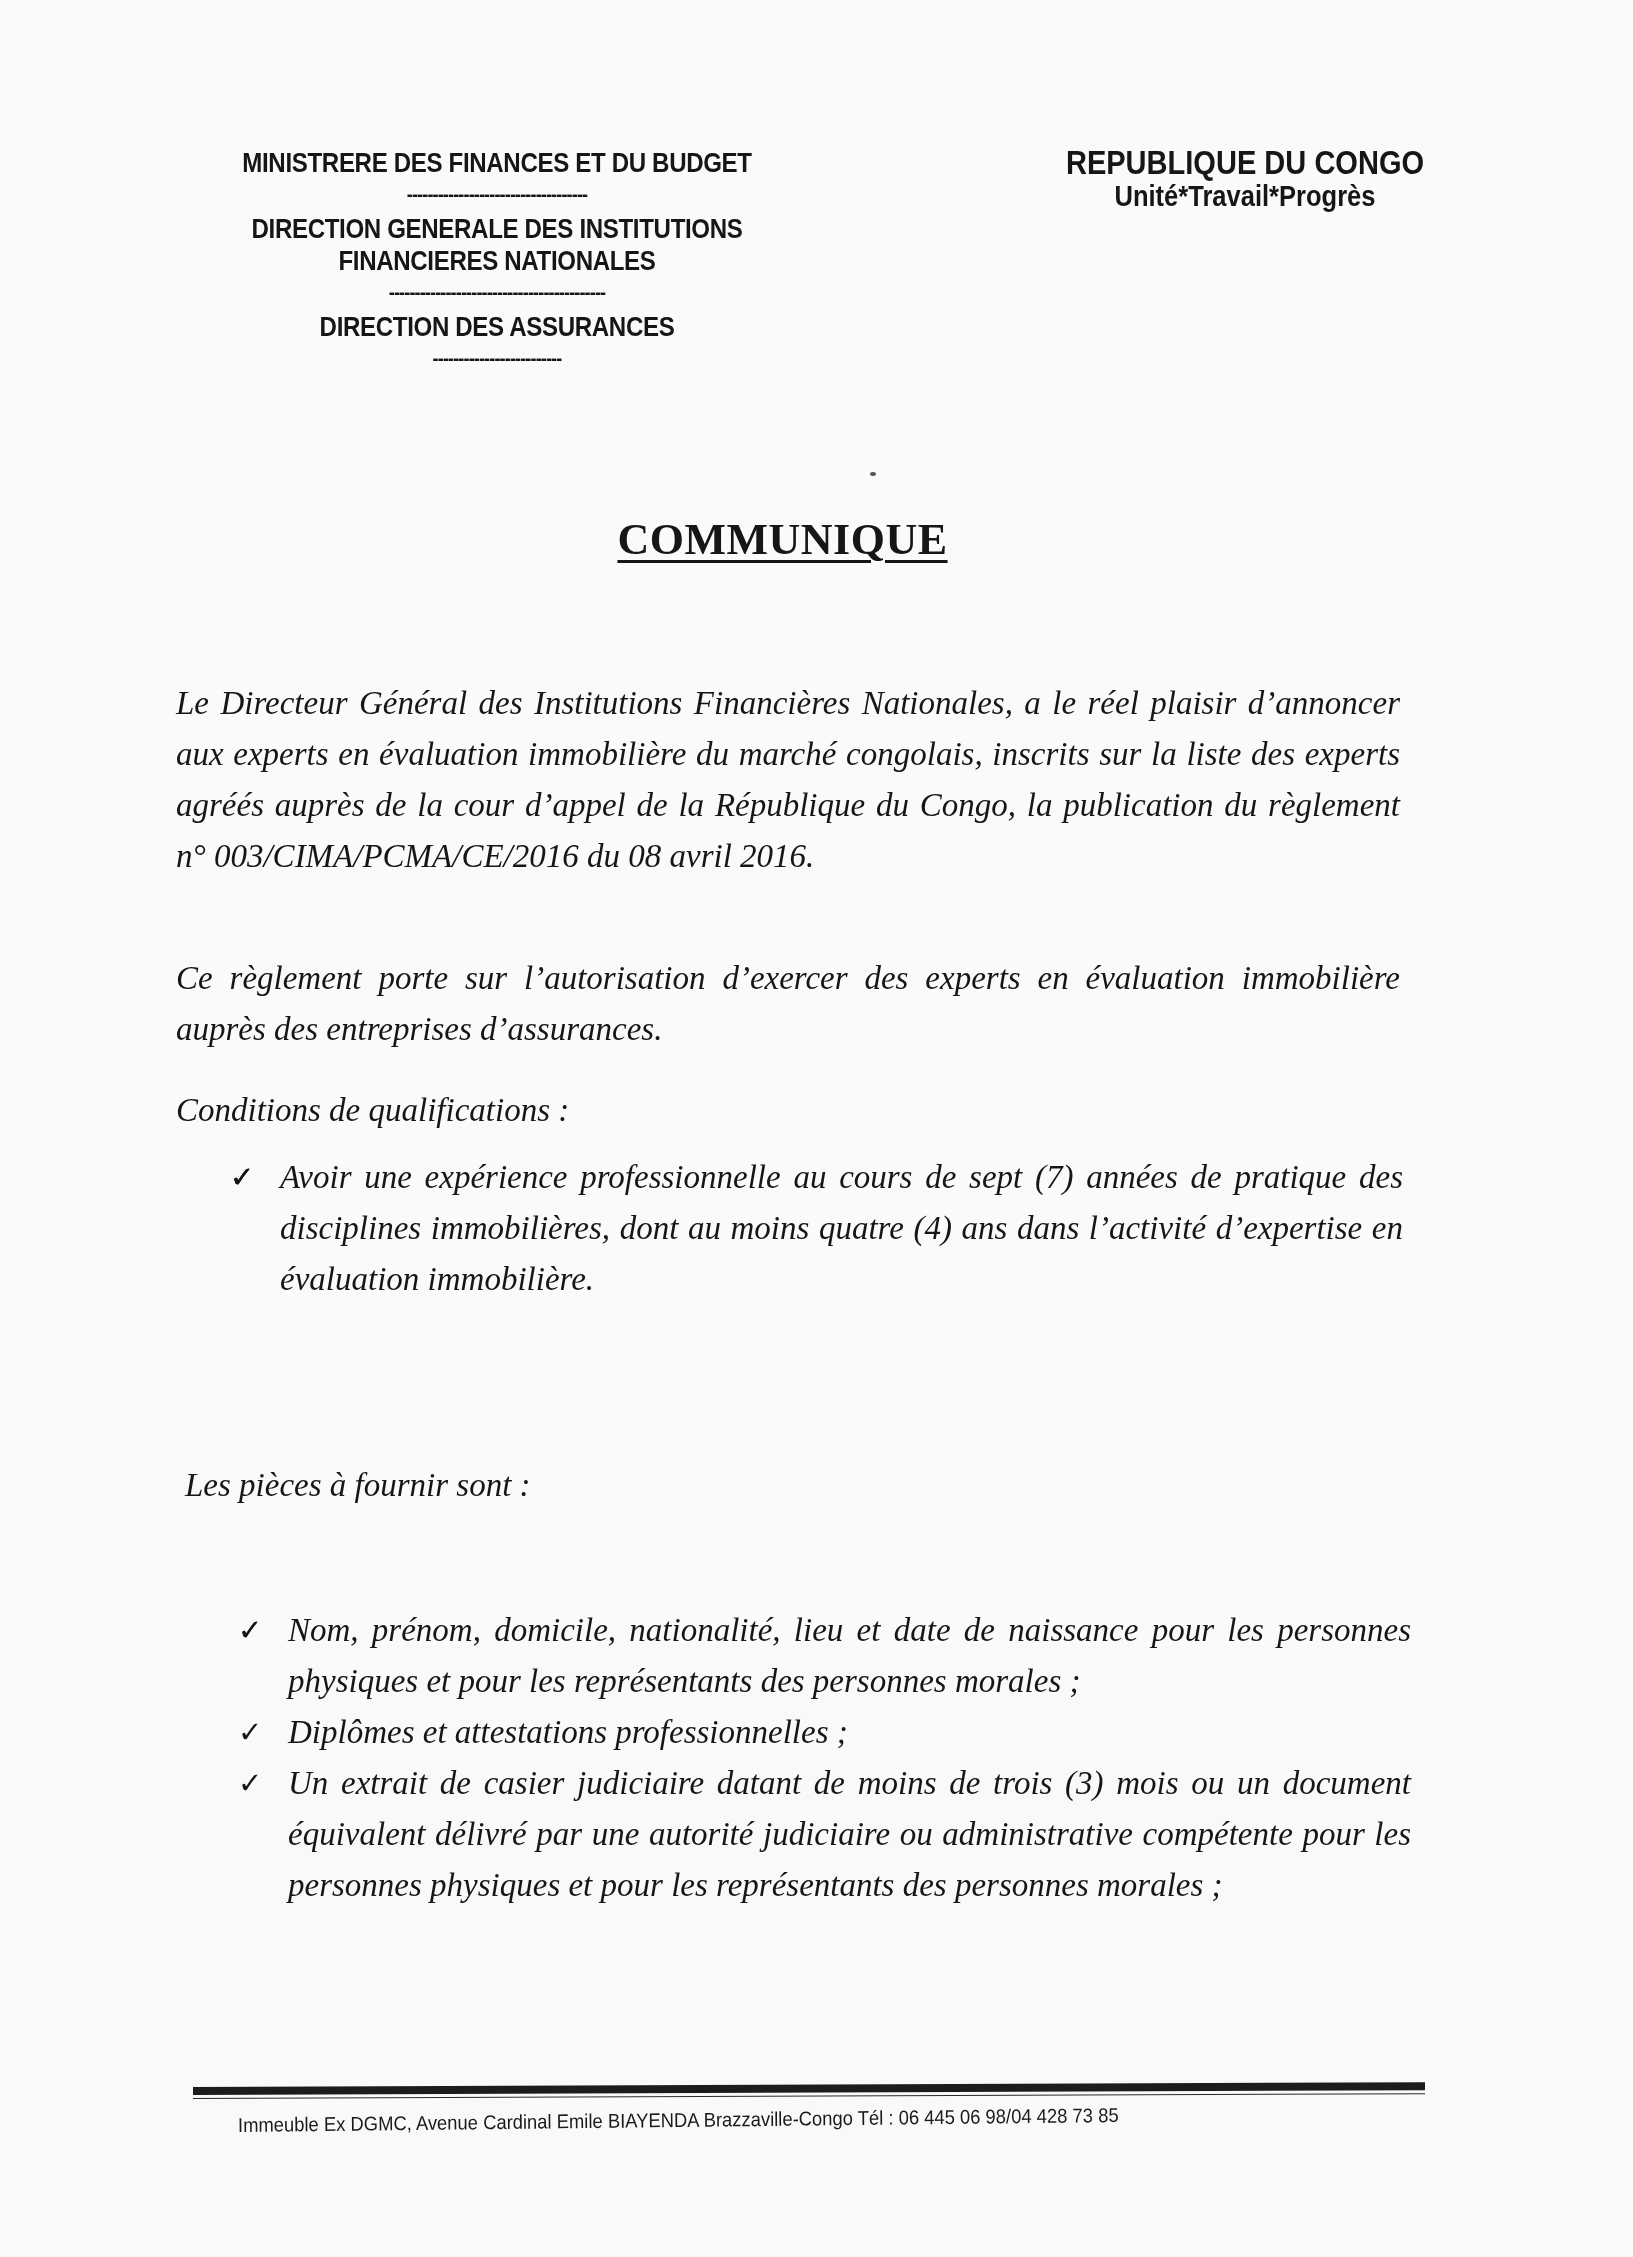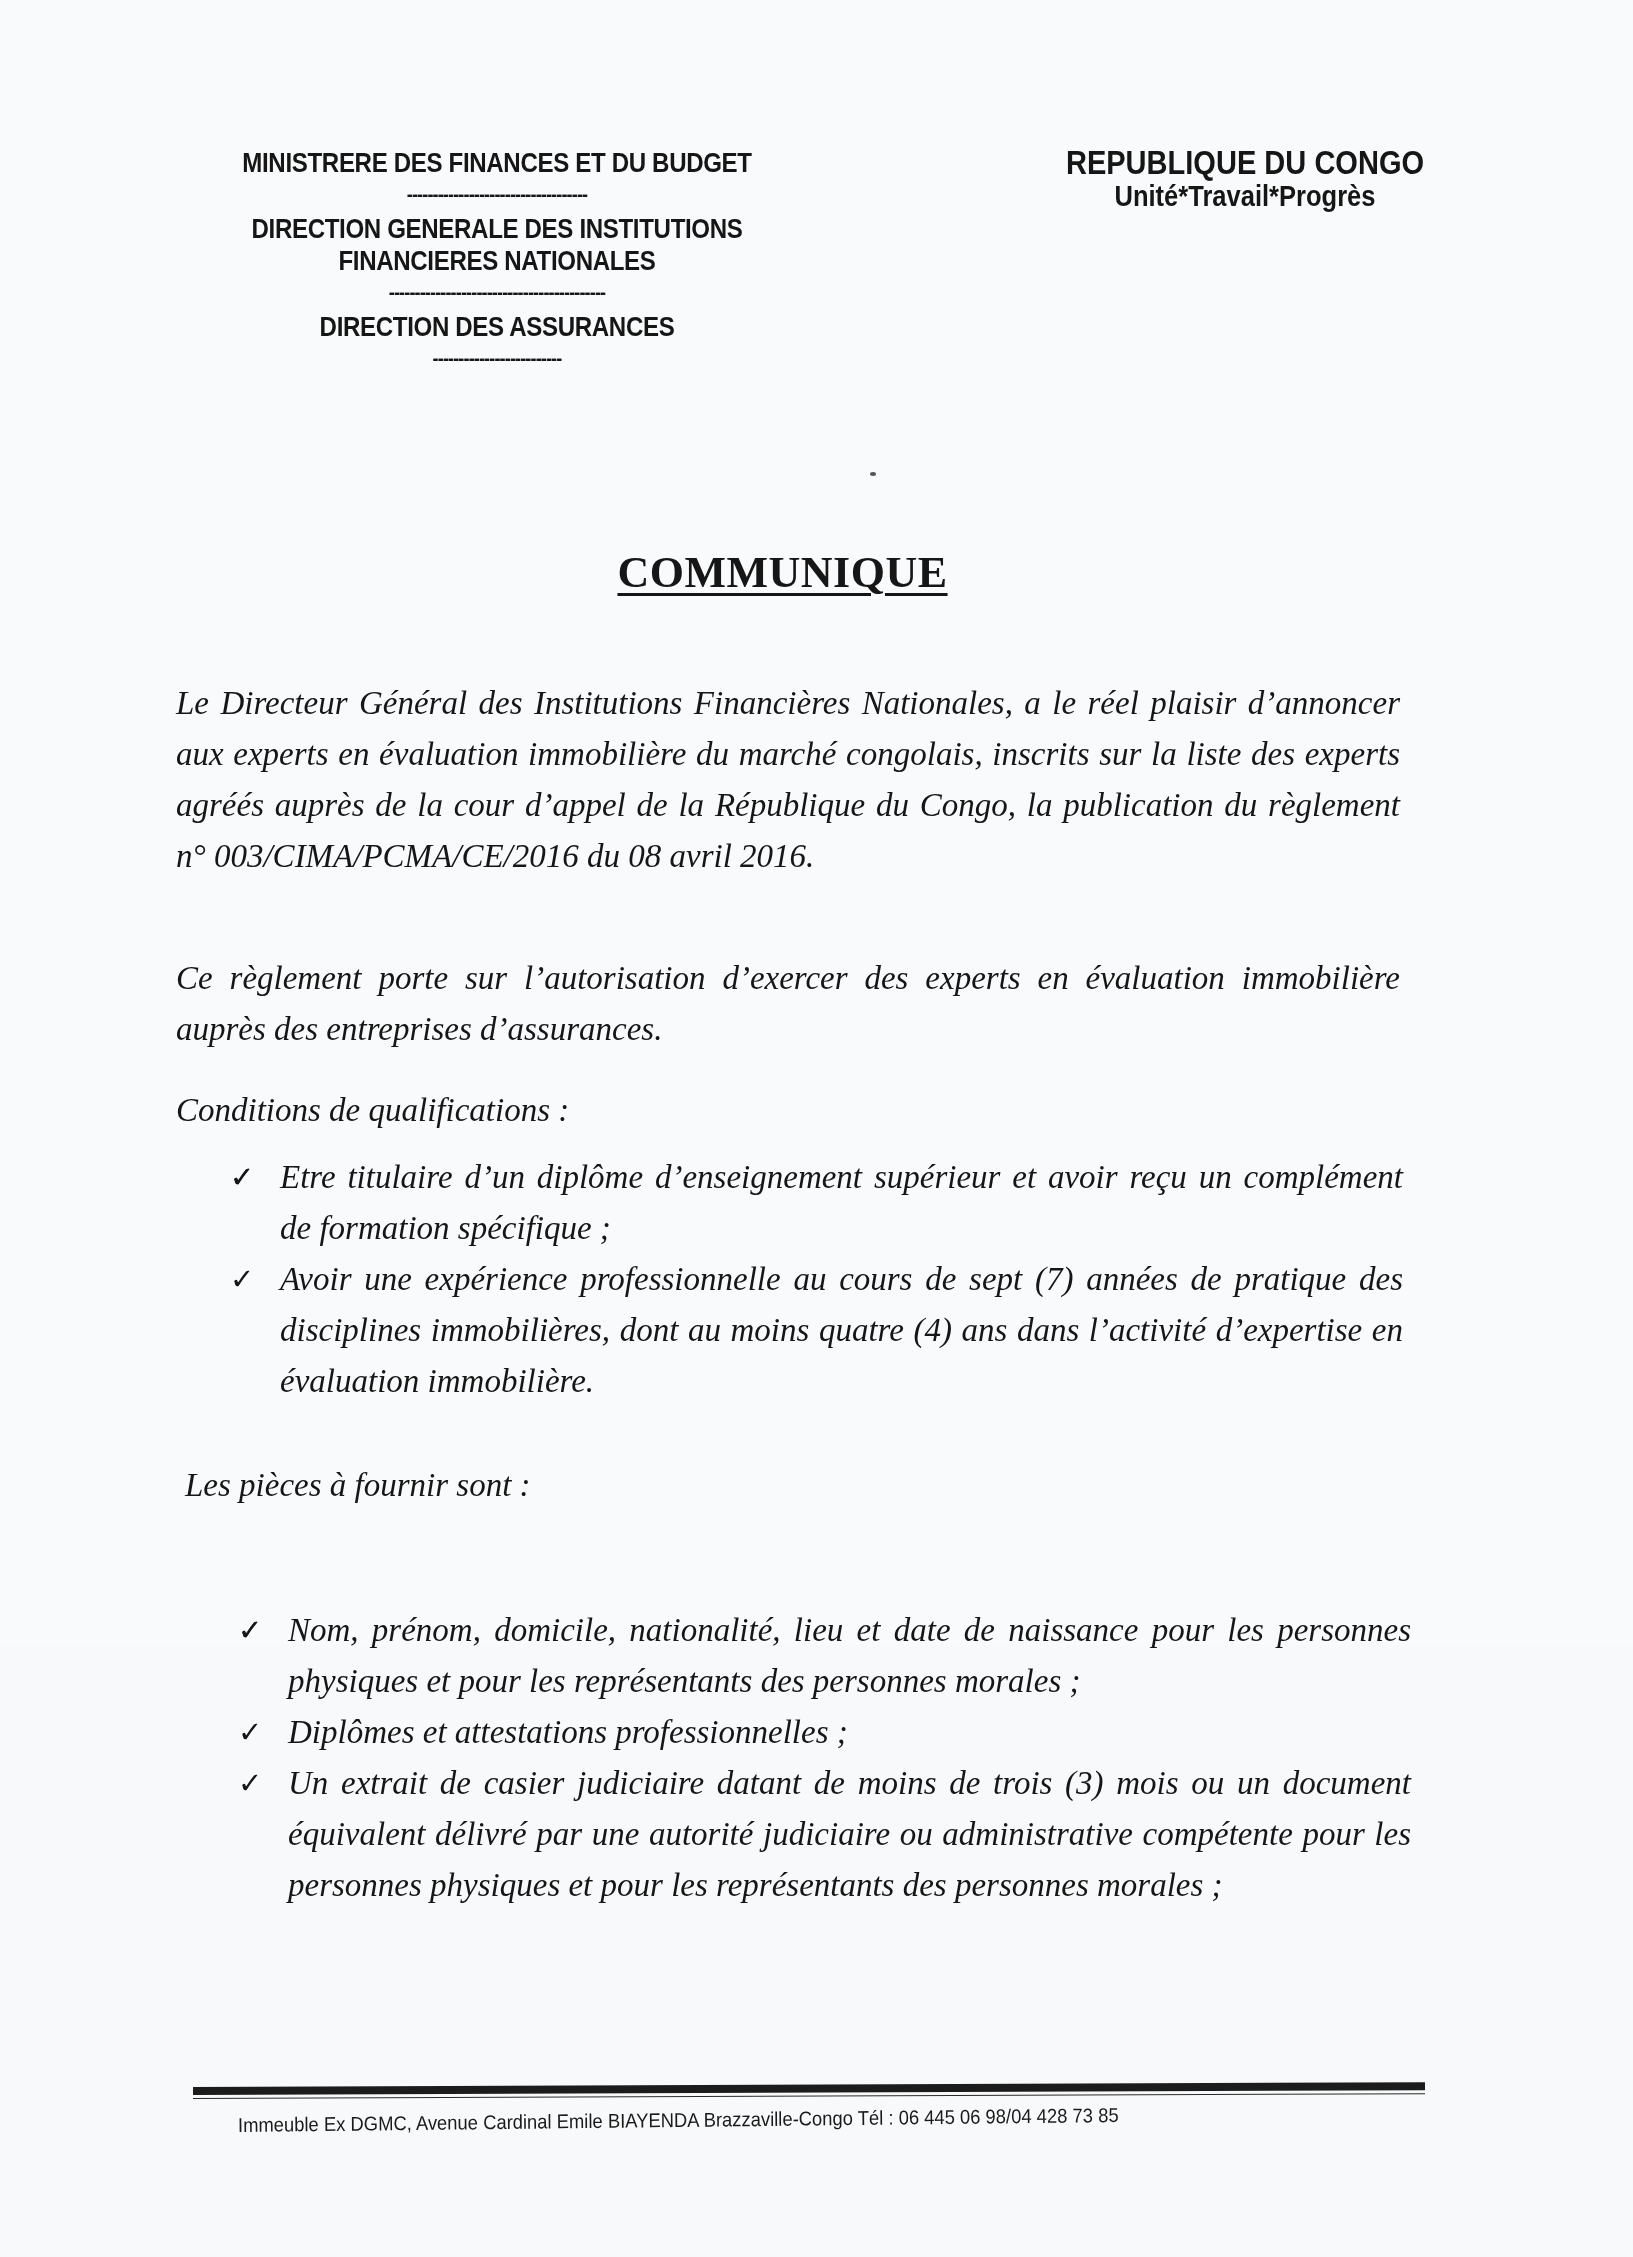--- a/index.html
+++ b/index.html
@@ -70,21 +70,20 @@
       width: 483px;
       text-align: center;
       font-family: "Liberation Serif", serif;
       font-weight: bold;
       font-size: 44px;
       text-decoration: underline;
       text-decoration-thickness: 2.9px;
       text-underline-offset: 5.8px;
       color: #161616;
       letter-spacing: 0.5px;
-      margin-top: 33px;
     }
 
     
     .body-text {
       position: absolute;
       left: 176px;
       width: 1224px;
       font-family: "Liberation Serif", serif;
       font-size: 33px;
       line-height: 51px;
@@ -188,21 +187,20 @@
 
   <div class="body-text p2">Ce règlement porte sur l’autorisation d’exercer des experts en évaluation immobilière auprès des entreprises d’assurances.</div>
 
   <div class="body-text list1">
     <ul class="checklist">
       <li>
         <span class="check">✓</span>
       </li>
       <li>
         <span class="check">✓</span>
-        <span>Etre titulaire d’un diplôme d’enseignement supérieur et avoir reçu un complément de formation spécifique ;</span>
       </li>
       <li>
         <span class="check">✓</span>
         <span>Avoir une expérience professionnelle au cours de sept (7) années de pratique des disciplines immobilières, dont au moins quatre (4) ans dans l’activité d’expertise en évaluation immobilière.</span>
       </li>
     </ul>
   </div>
 
   <div class="body-text p4">Les pièces à fournir sont :</div>
 

